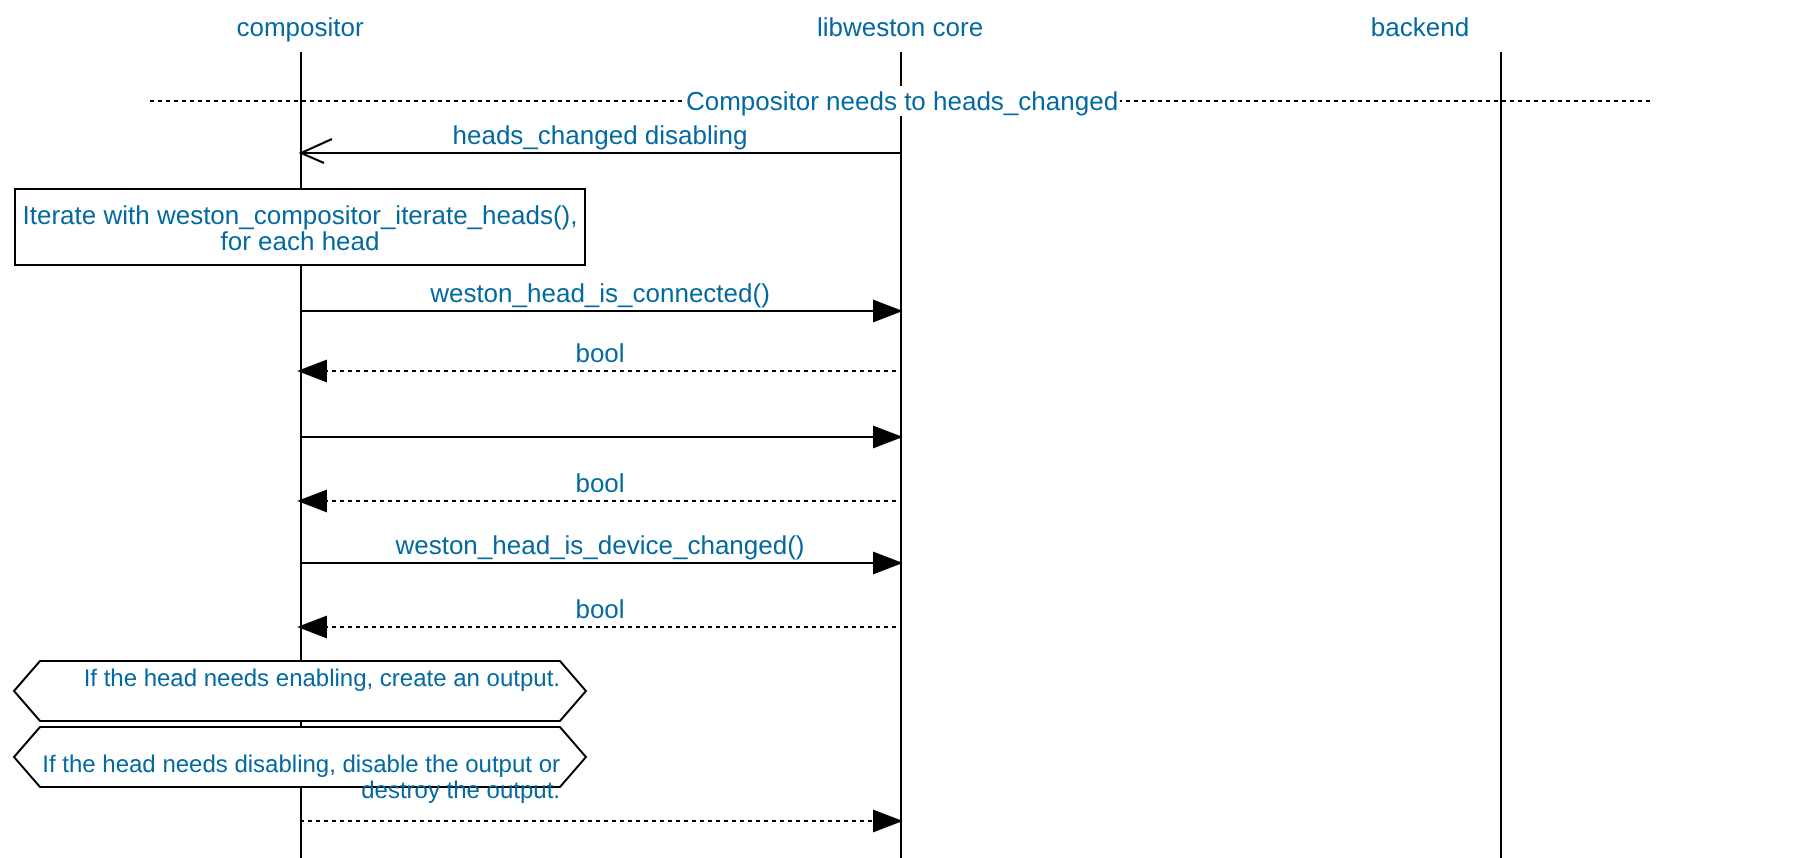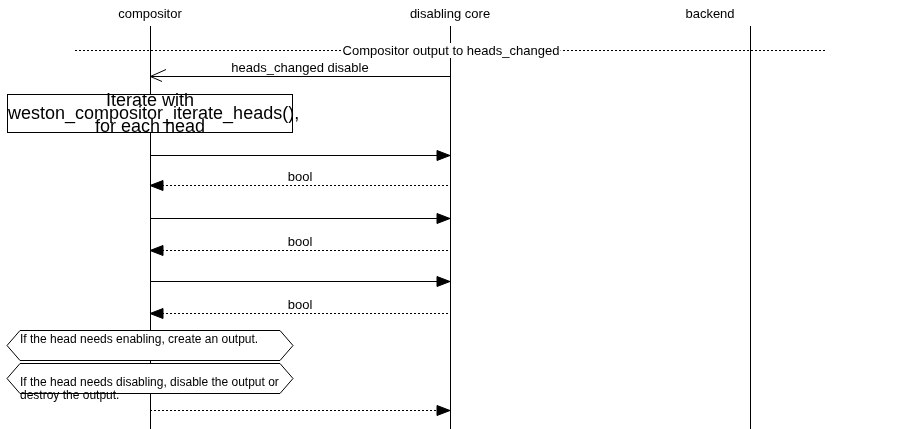--- a/index.html
+++ b/index.html
@@ -1,20 +1,20 @@
 <!DOCTYPE html>
 <html><head>
 <meta charset="utf-8">
 <style>
   html,body{margin:0;padding:0;background:#ffffff;}
   .canvas{
     position:relative;
     width:900px;height:429px;
     background:#ffffff;
-    color:#000000;
+    color:#0369a1;
     font-family:"Liberation Sans", sans-serif;
     overflow:hidden;
   }
   .canvas svg{position:absolute;left:0;top:0;}
   .lbl{
     position:absolute;
     transform:translateX(-50%);
     white-space:nowrap;
     font-size:13px;
     line-height:15px;
@@ -27,27 +27,27 @@
   }
   .msg-lbl{}
   .note{
     position:absolute;
     left:7px;top:94px;
     width:284px;height:37px;
     border:1px solid #000;
     background:#ffffff;
     display:flex;align-items:center;justify-content:center;
     text-align:center;
-    font-size:18px;line-height:13px;
+    font-size:13px;line-height:13px;
   }
   .note-inner{width:100%;}
   .hex-text{
     position:absolute;
     left:20px;width:260px;
-    text-align:left;
+    text-align:right;
     font-size:12px;line-height:13px;
   }
 </style>
 </head>
 <body>
 
 <div class="canvas">
 
   <svg width="900" height="429" viewBox="0 0 900 429">
     <g stroke="#000" stroke-width="1" fill="none">
@@ -81,28 +81,30 @@
 
       <polygon points="7,345.5 20,330.5 280,330.5 293,345.5 280,360.5 20,360.5" fill="#ffffff"></polygon>
       <polygon points="7,378.5 20,363.5 280,363.5 293,378.5 280,393.5 20,393.5" fill="#ffffff"></polygon>
 
       <line x1="150" y1="410.5" x2="450" y2="410.5" stroke-dasharray="2,2"></line>
       <polygon points="450,410.5 437,405.5 437,415.5" fill="#000"></polygon>
     </g>
   </svg>
 
   <div class="lbl actor-lbl" style="left:150px">compositor</div>
-  <div class="lbl actor-lbl" style="left:450px">disabling core</div>
+  <div class="lbl actor-lbl" style="left:450px">libweston core</div>
   <div class="lbl actor-lbl" style="left:710px">backend</div>
 
-  <div class="lbl divider-lbl" style="left:451px">Compositor output to heads_changed</div>
+  <div class="lbl divider-lbl" style="left:451px">Compositor needs to heads_changed</div>
 
-  <div class="lbl msg-lbl" style="left:300px;bottom:354px">heads_changed disable</div>
+  <div class="lbl msg-lbl" style="left:300px;bottom:354px">heads_changed disabling</div>
+  <div class="lbl msg-lbl" style="left:300px;bottom:275px">weston_head_is_connected()</div>
   <div class="lbl msg-lbl" style="left:300px;bottom:245px">bool</div>
   <div class="lbl msg-lbl" style="left:300px;bottom:180px">bool</div>
+  <div class="lbl msg-lbl" style="left:300px;bottom:149px">weston_head_is_device_changed()</div>
   <div class="lbl msg-lbl" style="left:300px;bottom:117px">bool</div>
 
   <div class="note">
     <div class="note-inner">Iterate with weston_compositor_iterate_heads(), for each head</div>
   </div>
 
   <div class="hex-text" style="top:333px">If the head needs enabling, create an output.</div>
   <div class="hex-text" style="top:376px">If the head needs disabling, disable the output or destroy the output.</div>
 
 </div>

